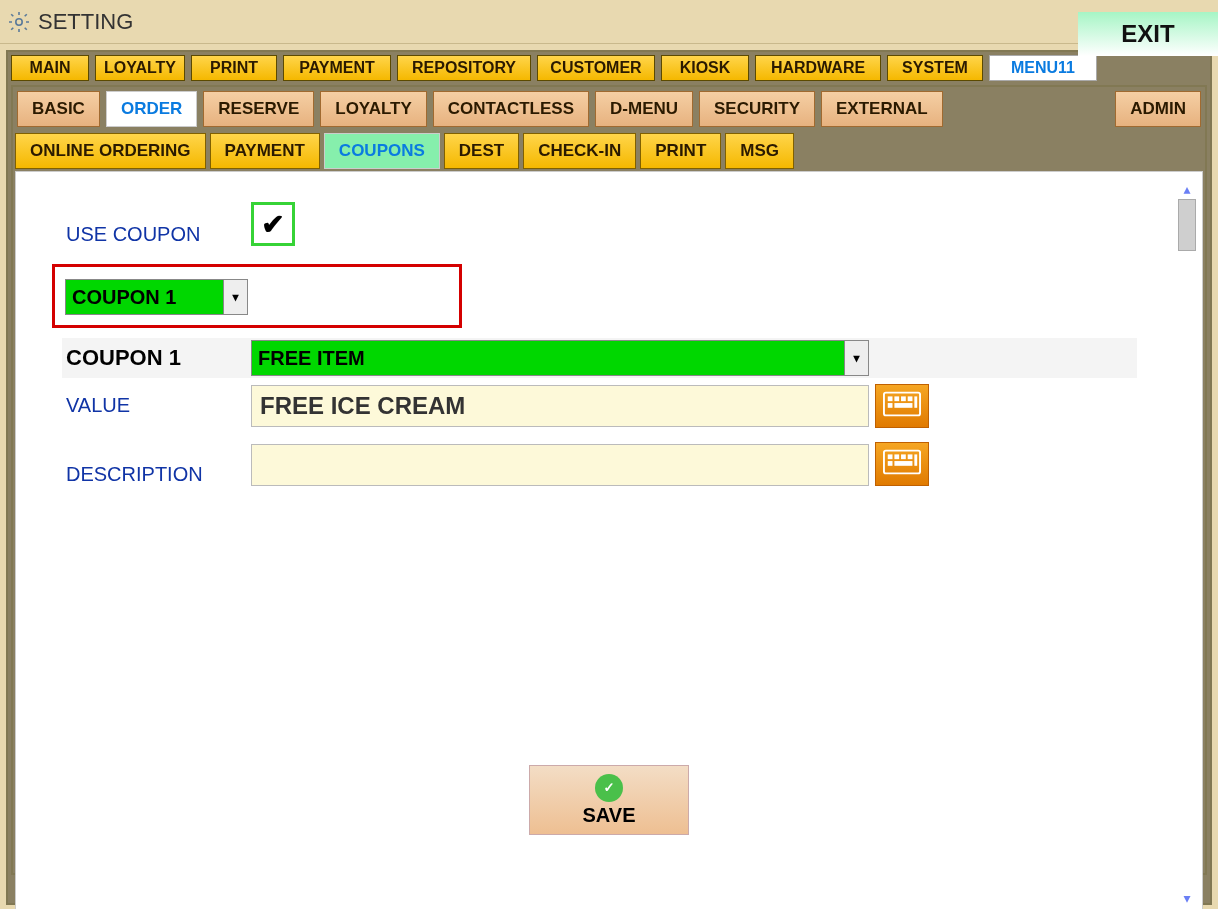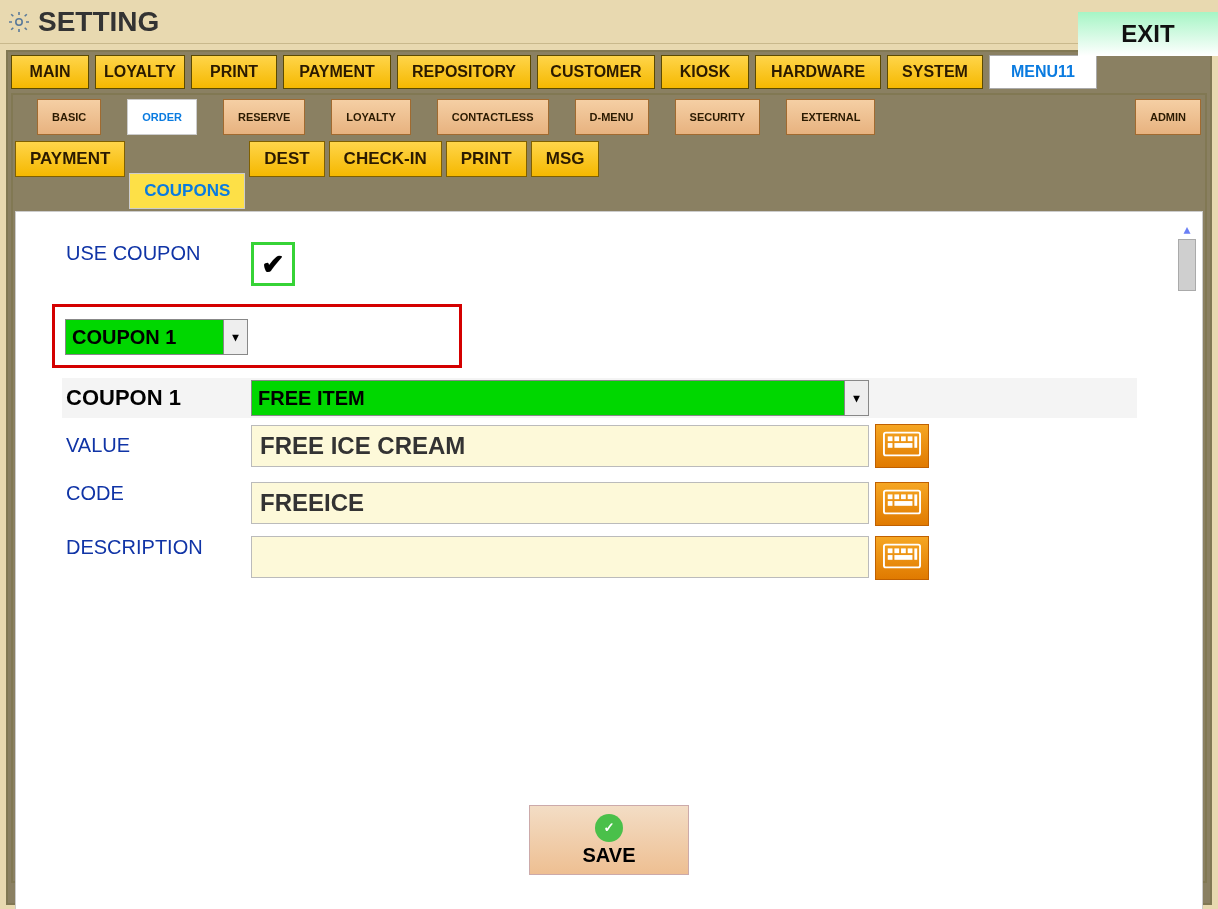--- a/index.html
+++ b/index.html
@@ -18,21 +18,21 @@
     padding: 0 6px;
     position: relative;
     border-bottom: 1px solid #c9b98c;
   }
   .gear-icon {
     width: 26px; height: 26px;
     display: inline-flex; align-items: center; justify-content: center;
     color: #5a7a9a;
     margin-right: 6px;
   }
-  .title-text { font-size: 28px; color: #333; font-weight: 700; }
+  .title-text { font-size: 22px; color: #333; font-weight: 400; }
   .exit-btn {
     position: absolute; right: 0; top: 12px;
     height: 44px; width: 140px;
     background: linear-gradient(to bottom, #a6f5c5, #ffffff);
     font-weight: bold;
     font-size: 24px;
     color: #111;
     display: flex; align-items: center; justify-content: center;
     border: none;
     cursor: pointer;
@@ -43,21 +43,21 @@
     background: #8a8062;
     padding: 3px;
     height: 855px;
   }
   .tabrow {
     display: flex;
     gap: 6px;
     margin-bottom: 4px;
   }
   .tab {
-    height: 34px;
+    height: 26px;
     border: 1px solid #5c4a00;
     background: linear-gradient(to bottom, #ffd54a, #f5b800);
     font-weight: bold;
     font-size: 16px;
     color: #2b1a00;
     display: flex; align-items: center; justify-content: center;
     cursor: pointer;
     padding: 0 12px;
   }
   .tab.active-blue {
@@ -70,26 +70,25 @@
     gap: 6px;
     margin-bottom: 4px;
     padding: 2px;
     background: #8a8062;
   }
   .subtab {
     height: 36px;
     border: 1px solid #a06a30;
     background: linear-gradient(to bottom, #f5cfa4, #e7b27f);
     font-weight: bold;
-    font-size: 11px;
+    font-size: 17px;
     color: #2b1a00;
     display: flex; align-items: center; justify-content: center;
     cursor: pointer;
     padding: 0 14px;
-    margin-left: 20px;
   }
   .subtab.active-blue {
     background: #ffffff;
     color: #0a7be0;
     border-color: #ccc;
   }
   .subframe {
     border: 2px solid #817853;
     background: #8a8062;
     padding: 2px;
@@ -106,36 +105,35 @@
     border: 1px solid #806000;
     background: linear-gradient(to bottom, #ffd54a, #f5b800);
     font-weight: bold;
     font-size: 17px;
     color: #2b1a00;
     display: flex; align-items: center; justify-content: center;
     cursor: pointer;
     padding: 0 14px;
   }
   .ttab3.active-blue {
-    background: #fde047;
+    background: #86efac;
     color: #0a7be0;
     border-color: #ccc;
-    margin-top: 32px;
   }
   .content {
     background: #ffffff;
     height: 745px;
     border: 1px solid #ccc;
     position: relative;
     padding: 30px 40px 20px 50px;
   }
   .form-area { width: 1090px; }
   .row {
     display: flex;
-    align-items: flex-start;
+    align-items: flex-end;
     margin-bottom: 18px;
   }
   .lbl {
     width: 185px;
     font-size: 20px;
     color: #1034a6;
     font-weight: 500;
   }
   .lbl.black { color: #000; font-weight: bold; font-size: 22px; }
   .checkbox-wrap {
@@ -291,20 +289,21 @@
       <div class="subtab">LOYALTY</div>
       <div class="subtab">CONTACTLESS</div>
       <div class="subtab">D-MENU</div>
       <div class="subtab">SECURITY</div>
       <div class="subtab">EXTERNAL</div>
       <div class="spacer"></div>
       <div class="subtab">ADMIN</div>
     </div>
 
     <div class="trow3">
+      <div class="ttab3">ONLINE ORDERING</div>
       <div class="ttab3">PAYMENT</div>
       <div class="ttab3 active-blue">COUPONS</div>
       <div class="ttab3">DEST</div>
       <div class="ttab3">CHECK-IN</div>
       <div class="ttab3">PRINT</div>
       <div class="ttab3">MSG</div>
     </div>
 
     <div class="content">
 
@@ -350,38 +349,20 @@
                       <rect x="5" y="12" width="5" height="5" fill="#fff"></rect>
                       <rect x="12" y="12" width="19" height="5" fill="#fff"></rect>
                       <rect x="33" y="5" width="3" height="12" fill="#fff"></rect>
                     </svg>
                 </span>
               </div>
             </div>
           </div>
         </div>
 
-        <div class="row" style="margin-bottom:10px">
-          <div class="lbl">CODE</div>
-          <div class="text-input">FREEICE</div>
-          <div class="kbd-btn">
-            <span class="kbd-icon">
-              <svg viewBox="0 0 40 26">
-                  <rect x="1" y="1" width="38" height="24" rx="2" fill="none" stroke="#fff" stroke-width="2"></rect>
-                  <rect x="5" y="5" width="5" height="5" fill="#fff"></rect>
-                  <rect x="12" y="5" width="5" height="5" fill="#fff"></rect>
-                  <rect x="19" y="5" width="5" height="5" fill="#fff"></rect>
-                  <rect x="26" y="5" width="5" height="5" fill="#fff"></rect>
-                  <rect x="5" y="12" width="5" height="5" fill="#fff"></rect>
-                  <rect x="12" y="12" width="19" height="5" fill="#fff"></rect>
-                  <rect x="33" y="5" width="3" height="12" fill="#fff"></rect>
-                </svg>
-            </span>
-          </div>
-        </div>
 
         <div class="row">
           <div class="lbl">DESCRIPTION</div>
           <div class="text-input"></div>
           <div class="kbd-btn">
             <span class="kbd-icon">
               <svg viewBox="0 0 40 26">
                   <rect x="1" y="1" width="38" height="24" rx="2" fill="none" stroke="#fff" stroke-width="2"></rect>
                   <rect x="5" y="5" width="5" height="5" fill="#fff"></rect>
                   <rect x="12" y="5" width="5" height="5" fill="#fff"></rect>

